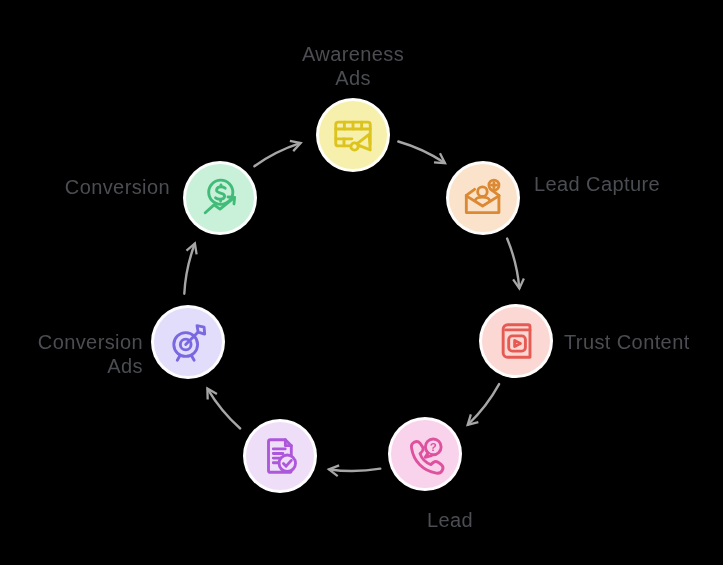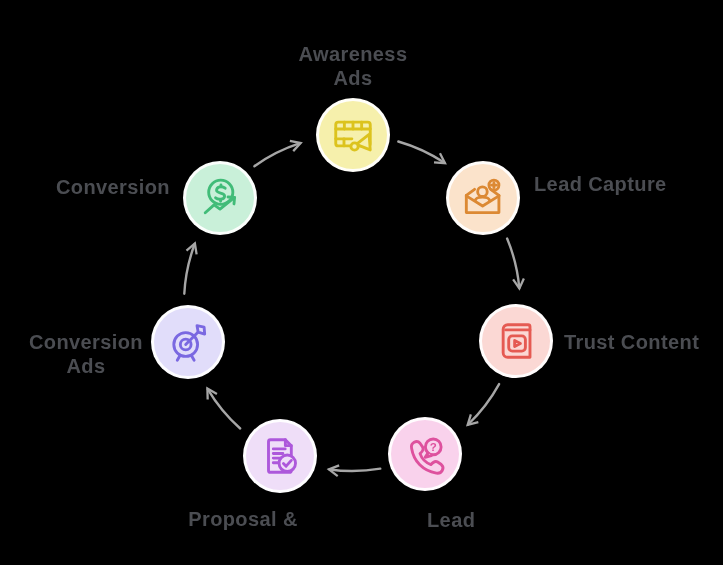--- a/index.html
+++ b/index.html
@@ -17,26 +17,26 @@
     width:74px; height:74px; border-radius:50%;
     background:var(--bg); color:var(--icon);
     border:3px solid var(--ring,rgba(255,255,255,0.92));
     display:flex; align-items:center; justify-content:center;
   }
   .circle svg { width:46px; height:46px; display:block; }
   .icon-stroke { fill:none; stroke:currentColor; stroke-width:1.5;
                  stroke-linecap:round; stroke-linejoin:round; }
   .label {
     position:absolute; color:var(--text,#4b4d52);
-    font-size:20px; line-height:24px; font-weight:700; letter-spacing:.4px;
+    font-size:20px; line-height:24px; font-weight:400; letter-spacing:.4px;
     white-space:nowrap;
   }
   .label span { display:block; }
   .t-center { text-align:center; }
-  .t-right  { text-align:center; }
+  .t-right  { text-align:right; }
 </style>
 </head>
 <body>
 
 <div class="canvas" style="--bg-page: #000000; --arrow: #a6a6a6; --text: #4b4d52; --ring: rgba(255,255,255,0.92);">
 
   <svg class="arrows" viewBox="0 0 723 565">
     <defs>
       <marker id="ah" viewBox="0 0 12 12" refX="9.5" refY="6" markerWidth="6" markerHeight="6" orient="auto" markerUnits="strokeWidth">
         <path d="M2 1.5 L10 6 L2 10.5" stroke-width="1.9"></path>
@@ -162,21 +162,20 @@
 
   <div class="label" style="left:534px;top:172px">
     <span>Lead Capture</span>
   </div>
 
   <div class="label" style="left:427px;top:508px">
     <span>Lead</span>
   </div>
 
   <div class="label t-center" style="left:143px;top:507px;width:200px">
-    <span>Proposal &amp;</span>
   </div>
 
   <div class="label t-right" style="right:580px;top:330px">
     <span>Conversion</span>
     <span>Ads</span>
   </div>
 
   <div class="label t-right" style="right:553px;top:175px">
     <span>Conversion</span>
   </div>

